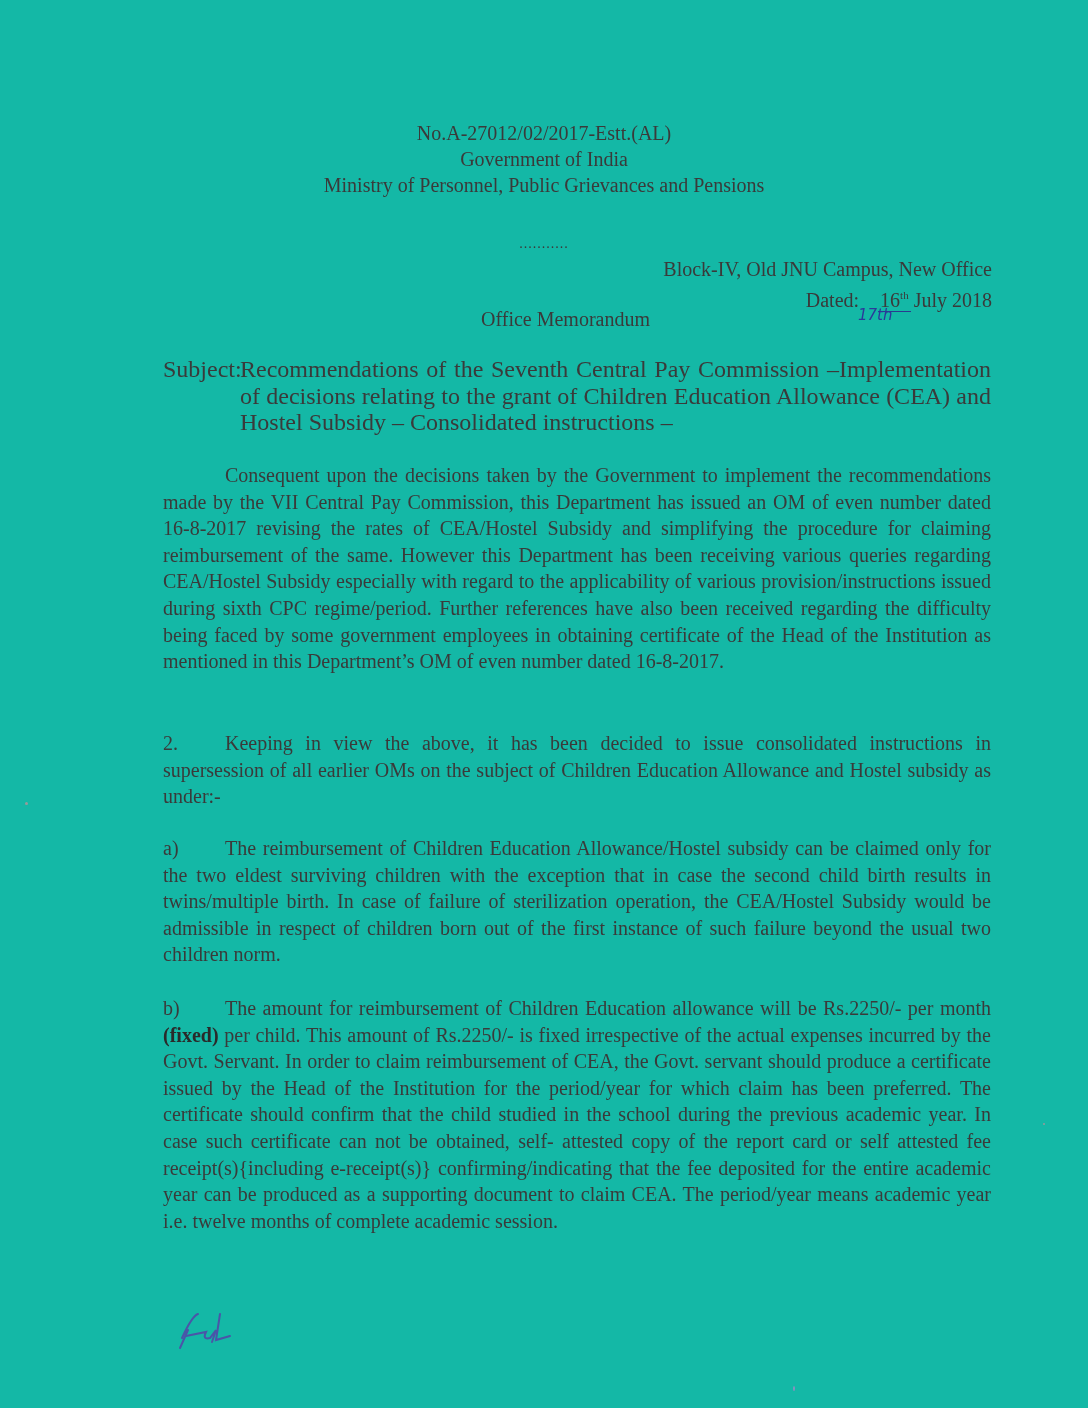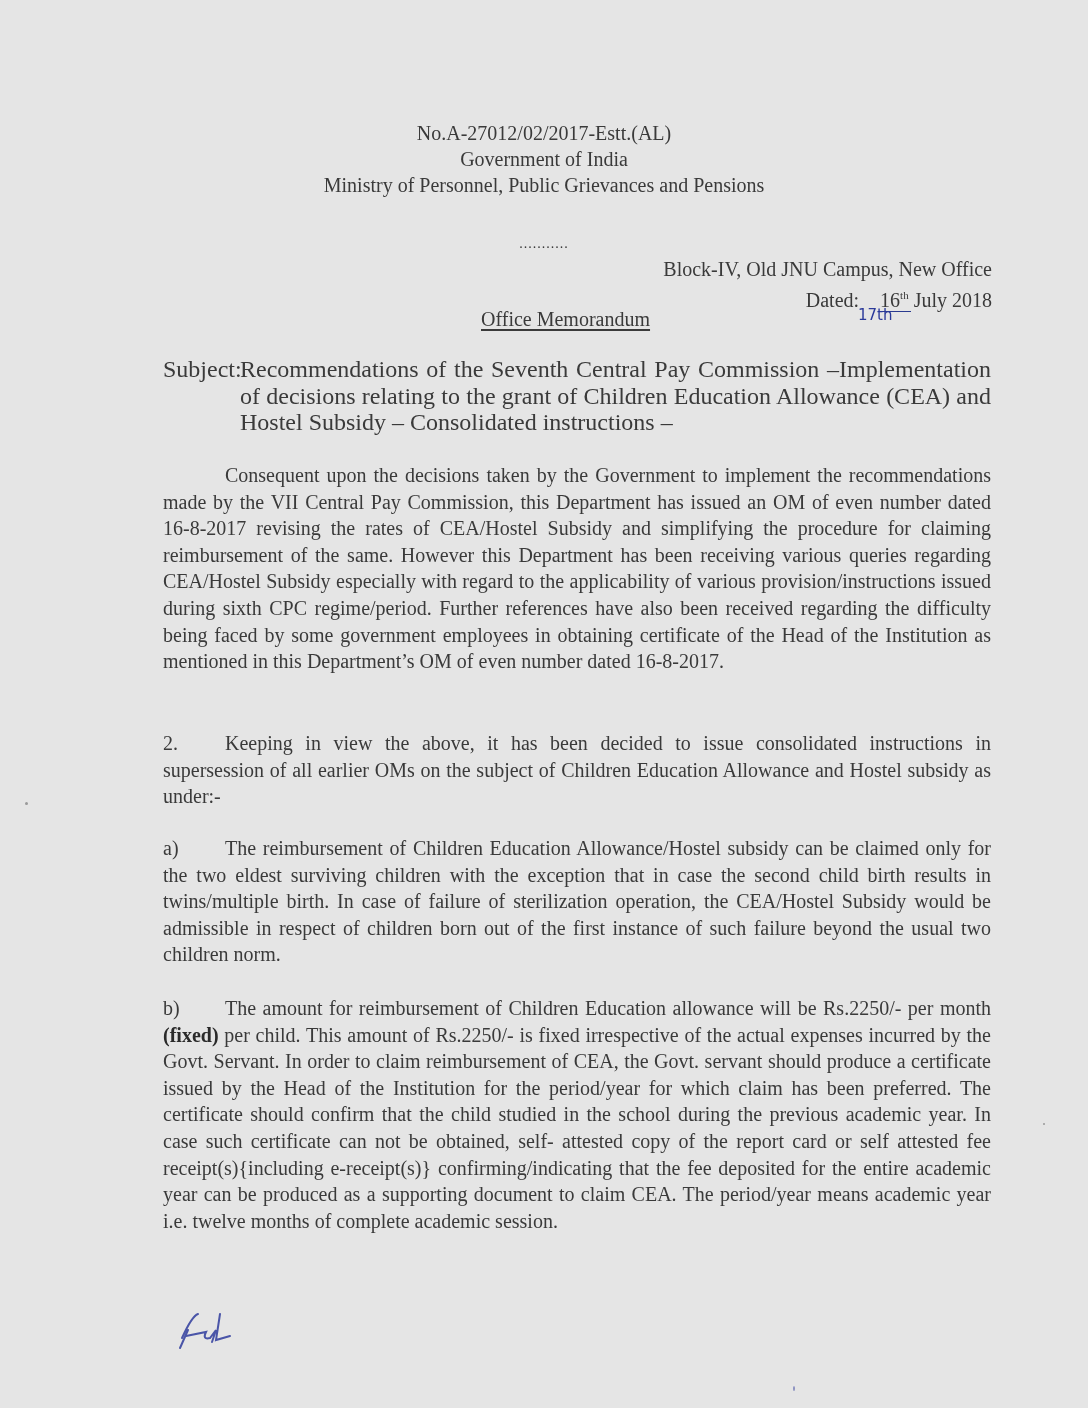--- a/index.html
+++ b/index.html
@@ -1,29 +1,29 @@
 <!DOCTYPE html>
 <html><head>
 <meta charset="utf-8">
 <style>
   html, body { margin: 0; padding: 0; }
   body {
     width: 1088px; height: 1408px; background: #ffffff; position: relative; overflow: hidden;
     font-family: "Liberation Serif", "DejaVu Serif", serif; color: #3a3a3a;
   }
-  .page { position: absolute; left: 0; top: 0; width: 1088px; height: 1408px; background: #e5e5e5; }
+  .page { position: absolute; left: 0; top: 0; width: 1088px; height: 1408px; background: #14b8a6; }
   .hdr { position: absolute; left: 0; width: 1088px; text-align: center; font-size: 20px; line-height: 26px; }
   .hdr-line { display: block; }
   .dots { position: absolute; left: 544px; top: 236px; width: 90px; text-align: center; font-size: 14px; letter-spacing: 1px; transform: translateX(-45px); }
   .addr { position: absolute; right: 96px; text-align: right; font-size: 20px; line-height: 26px; }
   .addr sup { font-size: 11px; vertical-align: 8px; }
   .dated-num { position: relative; display: inline-block; margin-left: 16px; }
   .dated-num::after { content: ""; position: absolute; left: -2px; right: -2px; bottom: 1px; border-bottom: 1.5px solid #2a3a8f; }
-  .handwrite { position: absolute; font-family: "DejaVu Sans", sans-serif; color: #2b3a9a; }
-  .om-title { position: absolute; left: 481px; top: 308px; font-size: 20px; text-decoration: underline; text-underline-offset: 3px; }
+  .handwrite { position: absolute; font-family: "DejaVu Sans", sans-serif; color: #2b3a9a; font-style: italic; }
+  .om-title { position: absolute; left: 481px; top: 308px; font-size: 20px; text-underline-offset: 3px; }
   .para { position: absolute; left: 163px; width: 828px; font-size: 20px; line-height: 26.6px; text-align: justify; }
   .subject { position: absolute; left: 163px; top: 356px; width: 828px; font-size: 24px; line-height: 26.6px; }
   .subject .label { position: absolute; left: 0; top: 0; }
   .subject .body { margin-left: 77px; text-align: justify; }
   .indent { display: inline-block; width: 62px; }
   .num { display: inline-block; width: 62px; }
   b { font-weight: bold; color: #2a2a2a; }
   .sig { position: absolute; left: 172px; top: 1308px; width: 80px; height: 48px; }
   .speck { position: absolute; width: 3px; height: 3px; background: #999; border-radius: 50%; }
 </style>

